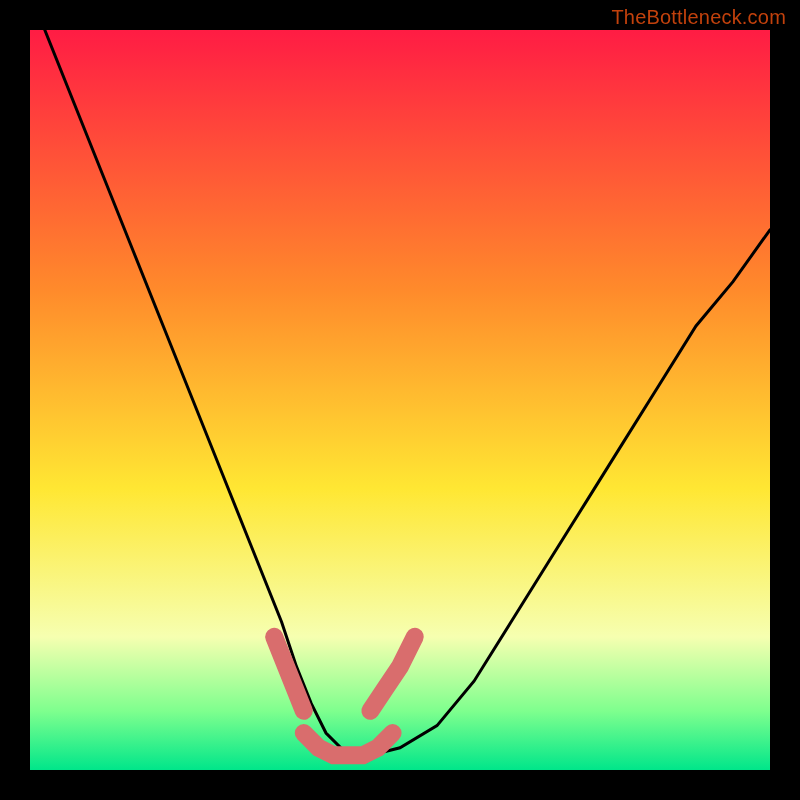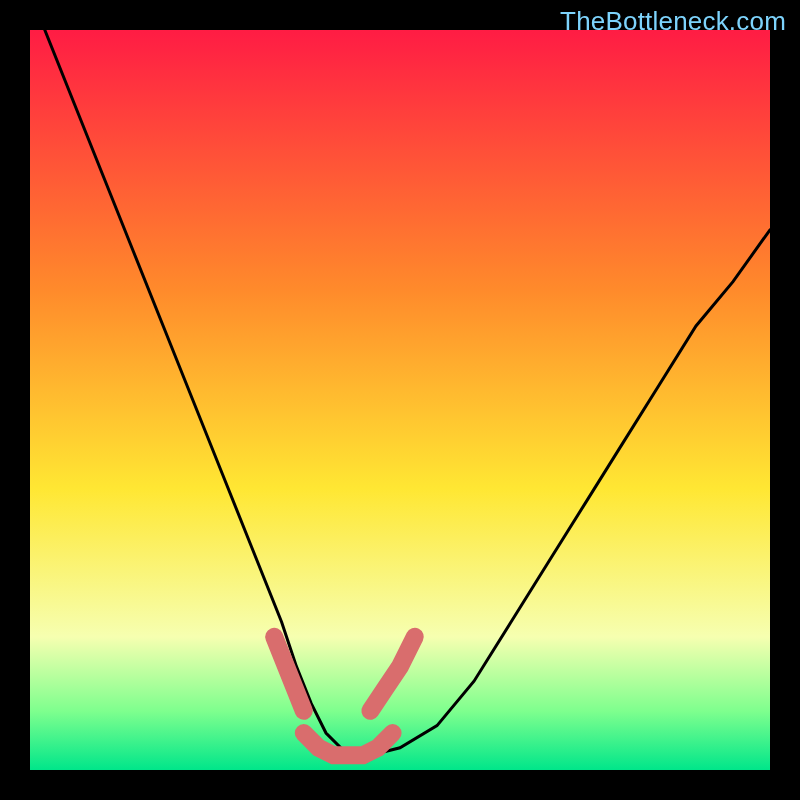--- a/index.html
+++ b/index.html
@@ -16,22 +16,22 @@
     top: 0;
     left: 0;
     width: 800px;
     height: 800px;
     background: #000;
   }
   .watermark {
     position: absolute;
     top: 6px;
     right: 14px;
-    color: #7dd3fc;
-    font-size: 26px;
+    color: #c2410c;
+    font-size: 20px;
     font-weight: 500;
     letter-spacing: 0.2px;
     z-index: 20;
   }
   .plot {
     position: absolute;
     left: 30px;
     top: 30px;
     width: 740px;
     height: 740px;

